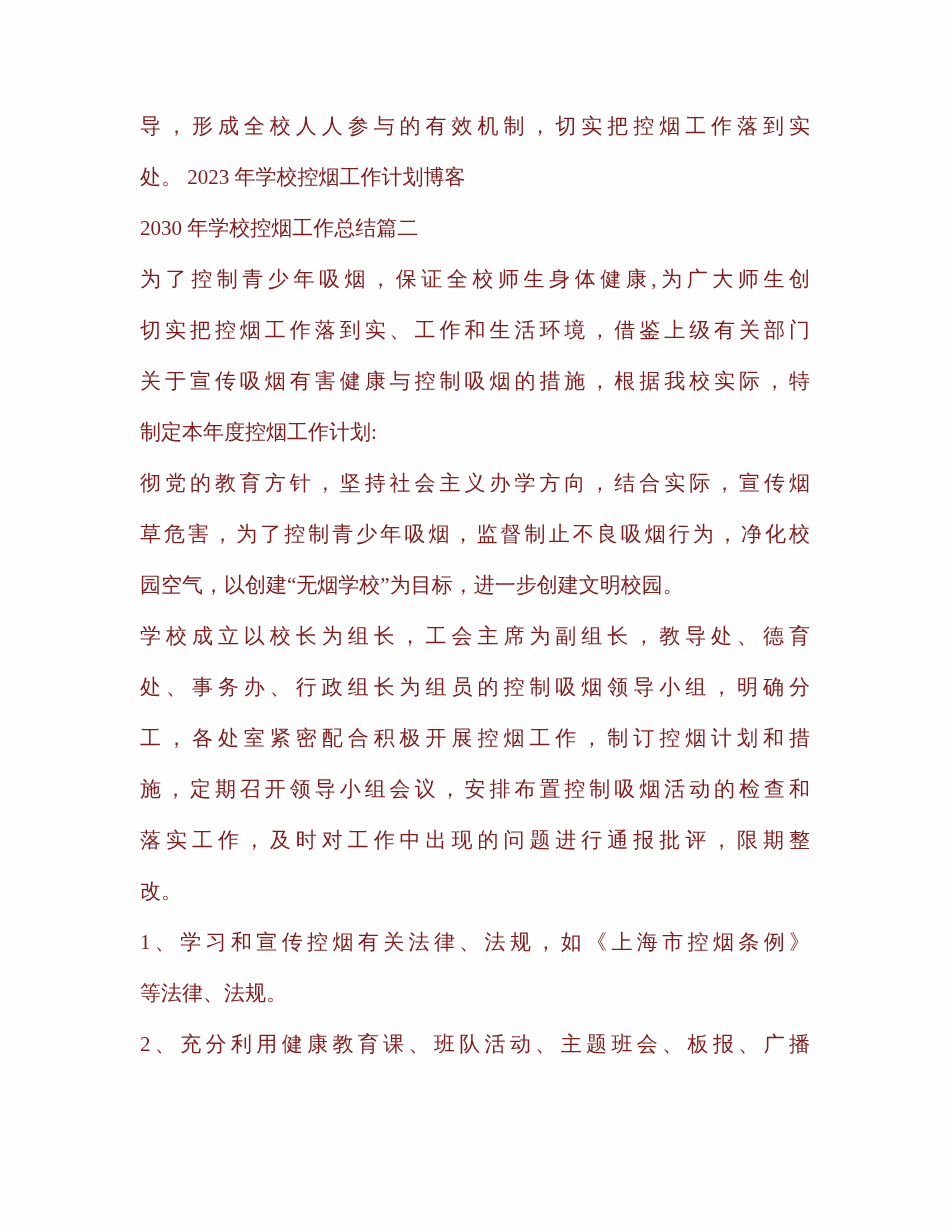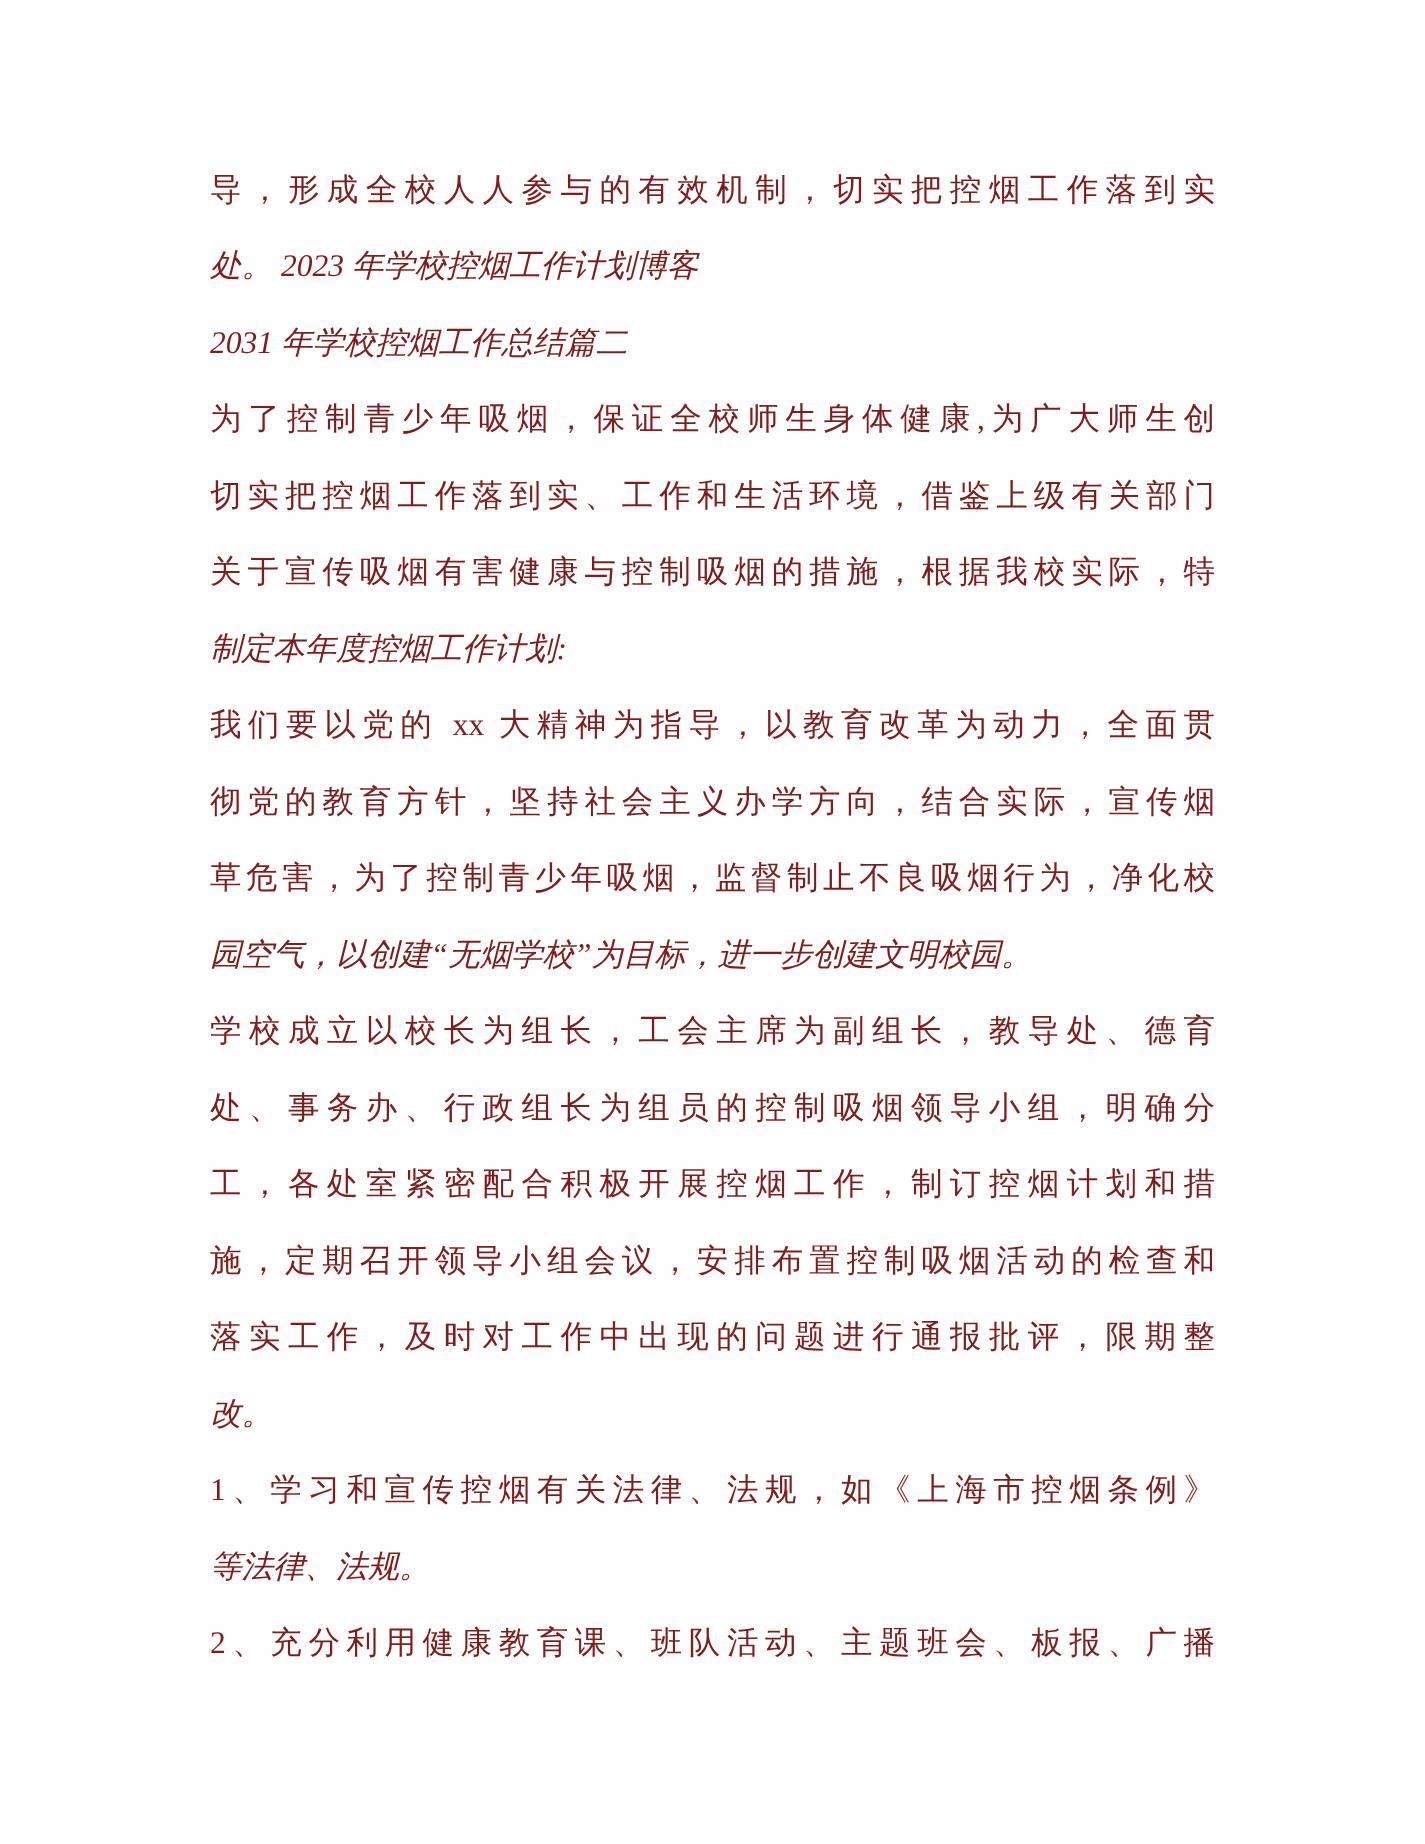--- a/index.html
+++ b/index.html
@@ -24,36 +24,34 @@
     font-size: 21px;
     line-height: 51px;
     color: #7f1d1d;
     text-align: justify;
     text-align-last: justify;
     white-space: normal;
     letter-spacing: 0;
   }
   .line.end {
     text-align-last: left;
-    font-style: italic;
   }
 </style>
 </head>
 <body>
 
 <div class="page">
   <div class="content">
     <div class="line">导，形成全校人人参与的有效机制，切实把控烟工作落到实</div>
     <div class="line end">处。 2023 年学校控烟工作计划博客</div>
-    <div class="line end">2031 年学校控烟工作总结篇二</div>
+    <div class="line end">2030 年学校控烟工作总结篇二</div>
     <div class="line">为了控制青少年吸烟，保证全校师生身体健康,为广大师生创</div>
     <div class="line">切实把控烟工作落到实、工作和生活环境，借鉴上级有关部门</div>
     <div class="line">关于宣传吸烟有害健康与控制吸烟的措施，根据我校实际，特</div>
     <div class="line end">制定本年度控烟工作计划:</div>
-    <div class="line">我们要以党的 xx 大精神为指导，以教育改革为动力，全面贯</div>
     <div class="line">彻党的教育方针，坚持社会主义办学方向，结合实际，宣传烟</div>
     <div class="line">草危害，为了控制青少年吸烟，监督制止不良吸烟行为，净化校</div>
     <div class="line end">园空气，以创建“无烟学校”为目标，进一步创建文明校园。</div>
     <div class="line">学校成立以校长为组长，工会主席为副组长，教导处、德育</div>
     <div class="line">处、事务办、行政组长为组员的控制吸烟领导小组，明确分</div>
     <div class="line">工，各处室紧密配合积极开展控烟工作，制订控烟计划和措</div>
     <div class="line">施，定期召开领导小组会议，安排布置控制吸烟活动的检查和</div>
     <div class="line">落实工作，及时对工作中出现的问题进行通报批评，限期整</div>
     <div class="line end">改。</div>
     <div class="line">1、学习和宣传控烟有关法律、法规，如《上海市控烟条例》</div>

